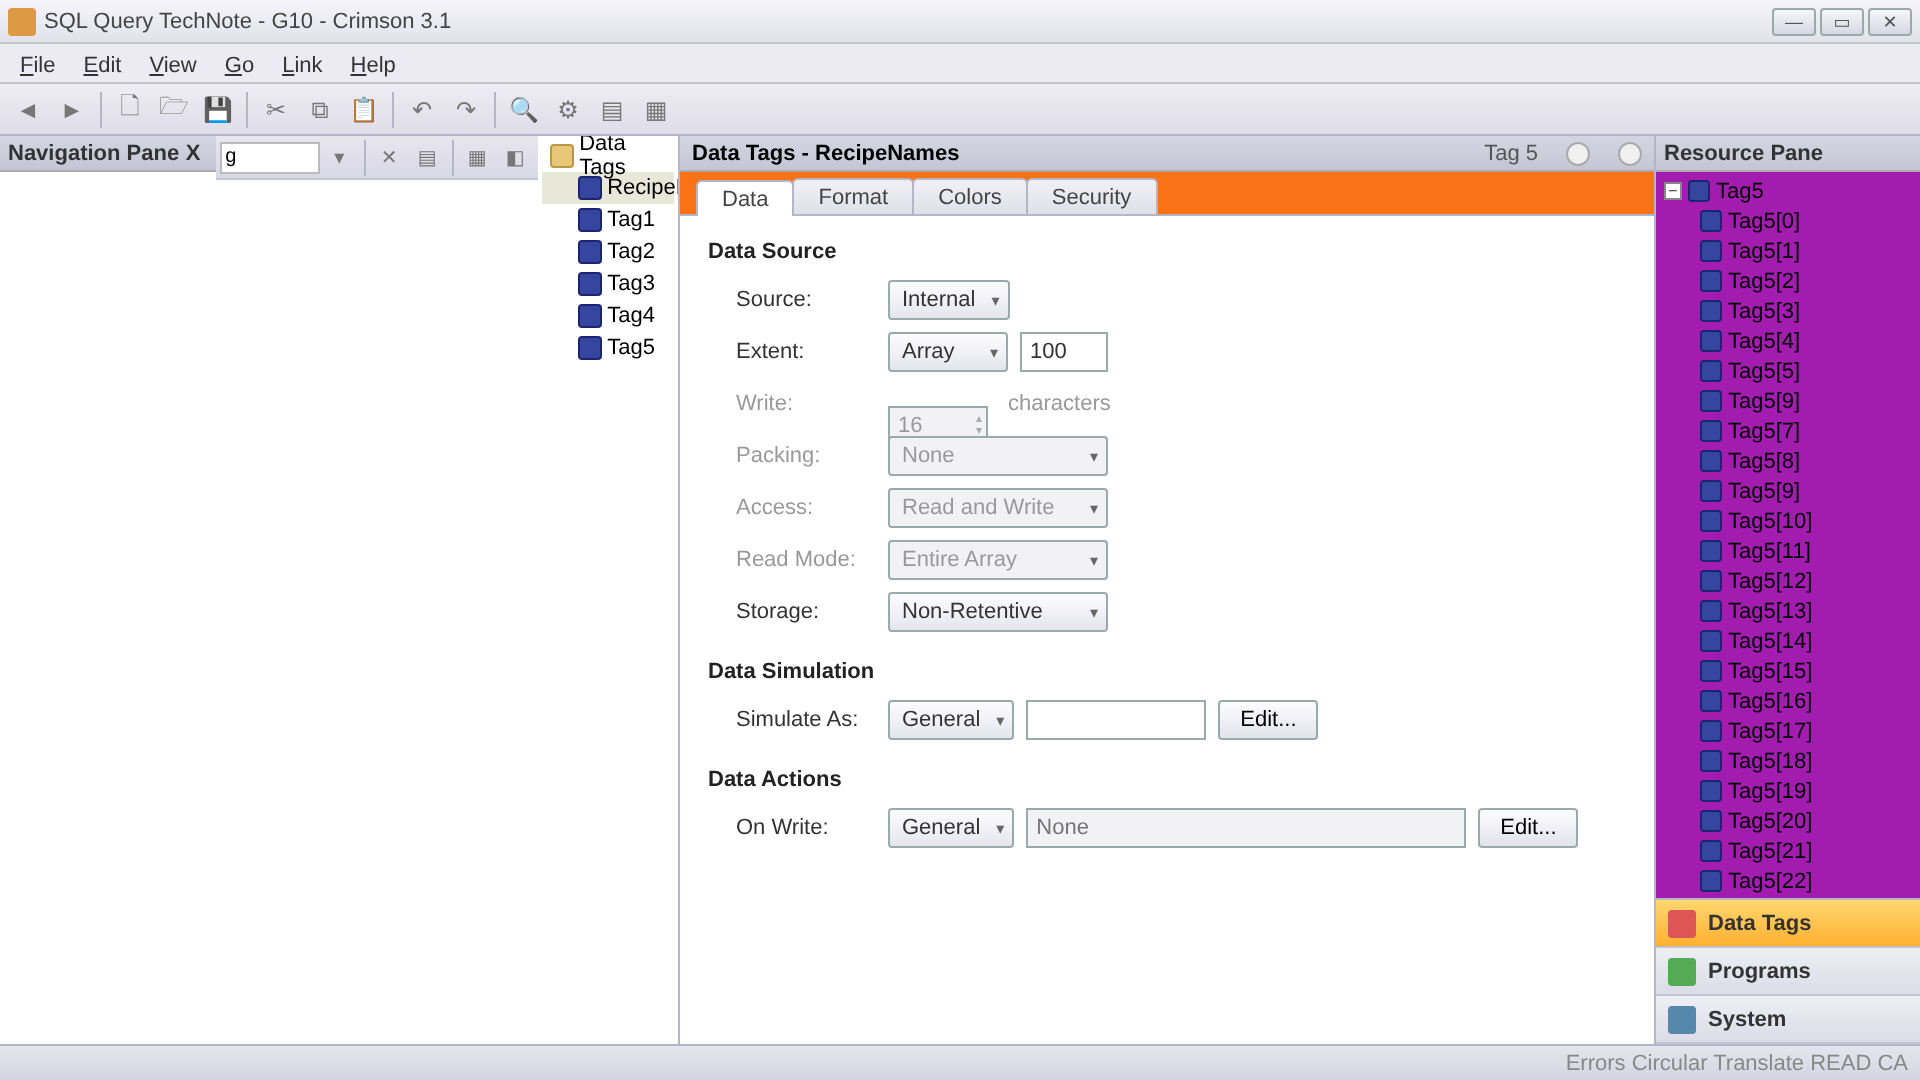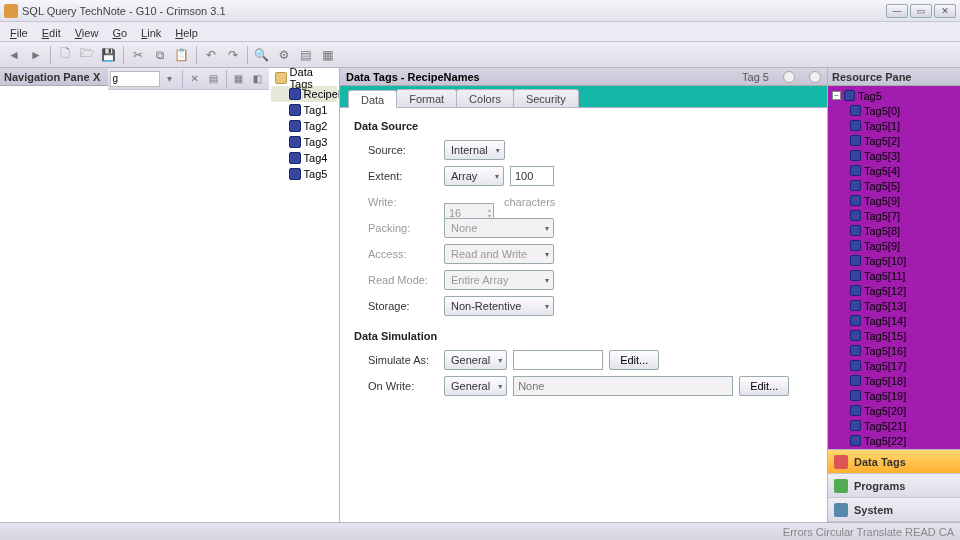--- a/index.html
+++ b/index.html
@@ -32,21 +32,21 @@
 .tree-icon { width: 12px; height: 12px; border-radius: 2px; flex-shrink: 0; }
 .ico-folder { background: #e8c878; border: 1px solid #b89848; }
 .ico-tag-x { background: #3545a0; border: 1px solid #1a2570; position: relative; }
 .nav-scrollstrip { height: 10px; background: #d5d5e2; border-top: 1px solid #b5b5c5; }
 
 .center-pane { flex: 1; display: flex; flex-direction: column; background: #fff; border-right: 1px solid #b5b5c5; }
 .center-header { height: 18px; background: linear-gradient(#d5d5e2,#c5c5d5); border-bottom: 1px solid #aaa; display: flex; align-items: center; padding: 0 6px; font-weight: bold; }
 .header-right { margin-left: auto; display: flex; align-items: center; gap: 14px; color: #555; font-weight: normal; }
 .hdr-ico { width: 12px; height: 12px; border: 1px solid #aaa; border-radius: 6px; background: #f0f0f0; }
 
-.tabstrip { height: 22px; display: flex; align-items: flex-end; padding: 0 8px; background: #14b8a6; border-bottom: 1px solid #b5b5c5; gap: -1px; }
+.tabstrip { height: 22px; display: flex; align-items: flex-end; padding: 0 8px; background: #f97316; border-bottom: 1px solid #b5b5c5; gap: -1px; }
 .tab { padding: 3px 12px 2px; border: 1px solid #b5b5c5; border-bottom: none; background: linear-gradient(#f0f0f5,#e0e0ea); margin-right: -1px; border-radius: 3px 3px 0 0; cursor: default; color: #444; }
 .tab.active { background: #fff; position: relative; top: 1px; }
 
 .form-area { flex: 1; padding: 8px 14px; overflow: auto; color: #333; }
 .section-title { font-weight: bold; margin: 4px 0 6px; color: #222; }
 .form-row { display: flex; align-items: center; height: 24px; margin: 2px 0 2px 14px; gap: 6px; }
 .form-label { width: 70px; color: #333; }
 .form-label.disabled { color: #999; }
 .dd { height: 20px; border: 1px solid #9aa; background: linear-gradient(#fdfdff,#e5e5ee); display: inline-flex; align-items: center; padding: 0 16px 0 6px; position: relative; min-width: 60px; color: #333; border-radius: 2px; }
 .dd::after { content: "▾"; position: absolute; right: 4px; font-size: 8px; color: #666; }
@@ -224,20 +224,21 @@
       </div>
 
       <div class="section-title" style="margin-top:12px">Data Simulation</div>
       <div class="form-row">
         <span class="form-label">Simulate As:</span>
         <span class="dd">General</span>
         <input class="txt" style="width: 90px;" value="">
         <button class="btn">Edit...</button>
       </div>
 
+      <div class="section-title" style="margin-top:12px">Data Actions</div>
       <div class="form-row">
         <span class="form-label">On Write:</span>
         <span class="dd">General</span>
         <input class="txt disabled" style="width: 220px;" placeholder="None">
         <button class="btn">Edit...</button>
       </div>
 
     </div>
   </div>
 

